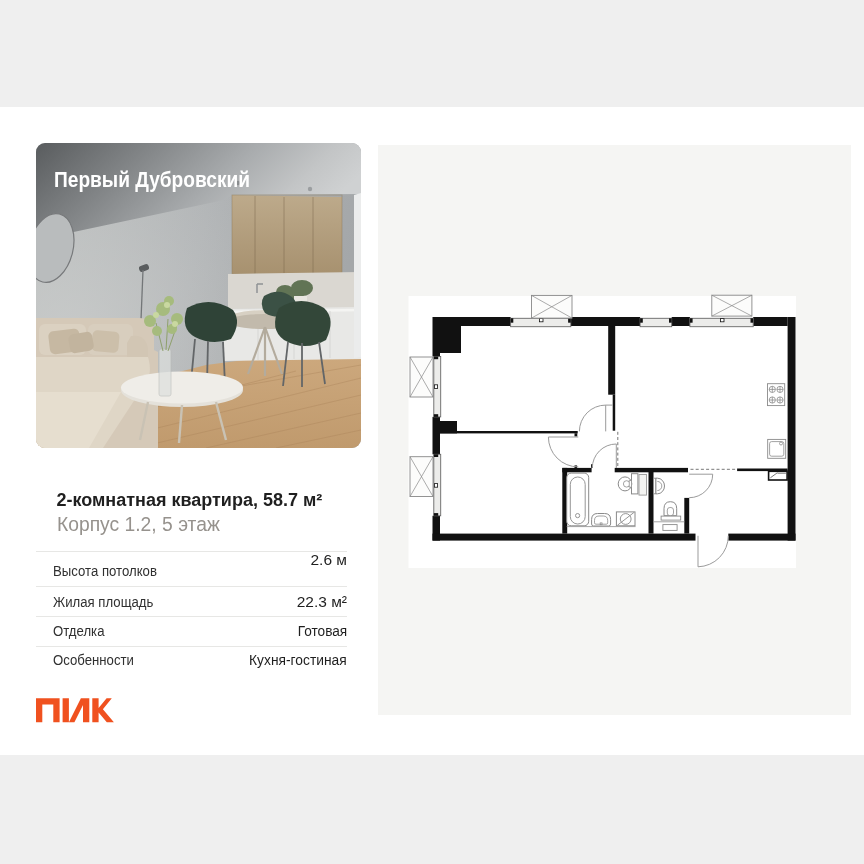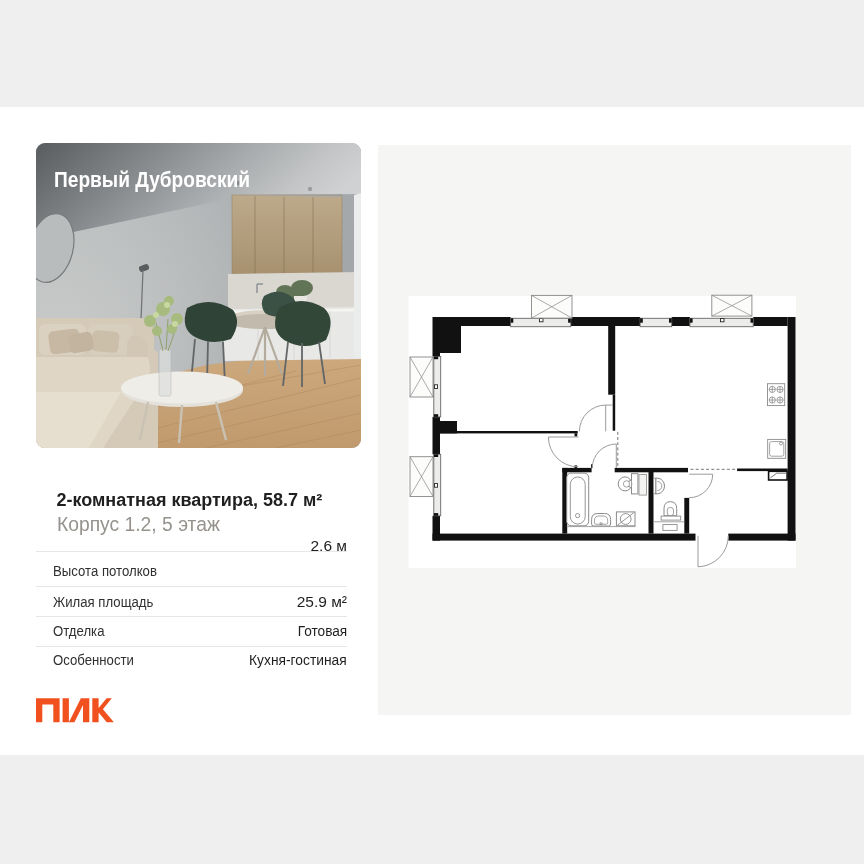--- a/index.html
+++ b/index.html
@@ -162,24 +162,24 @@
 <div class="abs" style="left:56.5px;top:490.3px;font-size:18px;line-height:20px;font-weight:bold;color:#1f1f1f;white-space:nowrap">2-комнатная квартира, 58.7 м²</div>
 
 <div class="abs" style="left:57px;top:514.5px;font-size:19.3px;line-height:20px;color:#96928d;white-space:nowrap">Корпус 1.2, 5 этаж</div>
 
 <div class="abs" style="left:36px;top:551px;width:311px;height:0;border-top:1px solid #e7e7e5"></div>
 <div class="abs" style="left:36px;top:586px;width:311px;height:0;border-top:1px solid #e7e7e5"></div>
 <div class="abs" style="left:36px;top:616px;width:311px;height:0;border-top:1px solid #e7e7e5"></div>
 <div class="abs" style="left:36px;top:645.5px;width:311px;height:0;border-top:1px solid #e7e7e5"></div>
 
 <div class="abs" style="left:53.2px;top:563.2px;font-size:15.5px;line-height:16px;color:#303030;transform:scaleX(0.85);transform-origin:left top;white-space:nowrap">Высота потолков</div>
-<div class="abs" style="right:517px;top:538px;font-size:15.5px;line-height:16px;color:#1f1f1f;white-space:nowrap">2.6 м</div>
+<div class="abs" style="right:517px;top:552px;font-size:15.5px;line-height:16px;color:#1f1f1f;white-space:nowrap">2.6 м</div>
 
 <div class="abs" style="left:53.2px;top:593.6px;font-size:15.5px;line-height:16px;color:#303030;transform:scaleX(0.85);transform-origin:left top;white-space:nowrap">Жилая площадь</div>
-<div class="abs" style="right:517px;top:593.6px;font-size:15.5px;line-height:16px;color:#1f1f1f;white-space:nowrap">25.9 м²</div>
+<div class="abs" style="right:517px;top:593.6px;font-size:15.5px;line-height:16px;color:#1f1f1f;white-space:nowrap">22.3 м²</div>
 
 <div class="abs" style="left:53.2px;top:623.2px;font-size:15.5px;line-height:16px;color:#303030;transform:scaleX(0.85);transform-origin:left top;white-space:nowrap">Отделка</div>
 <div class="abs" style="right:517px;top:623.2px;font-size:15.5px;line-height:16px;color:#1f1f1f;transform:scaleX(0.88);transform-origin:right top;white-space:nowrap">Готовая</div>
 
 <div class="abs" style="left:53.2px;top:652.2px;font-size:15.5px;line-height:16px;color:#303030;transform:scaleX(0.85);transform-origin:left top;white-space:nowrap">Особенности</div>
 <div class="abs" style="right:517px;top:652.2px;font-size:15.5px;line-height:16px;color:#1f1f1f;transform:scaleX(0.89);transform-origin:right top;white-space:nowrap">Кухня-гостиная</div>
 
 <svg class="abs" style="left:36px;top:698px" width="78" height="25" viewBox="0 0 78 25">
   <g fill="#f0511f">
     <path d="M0 0.3 H23.6 V24.2 H17.3 V6.5 H6.3 V24.2 H0 Z"></path>

